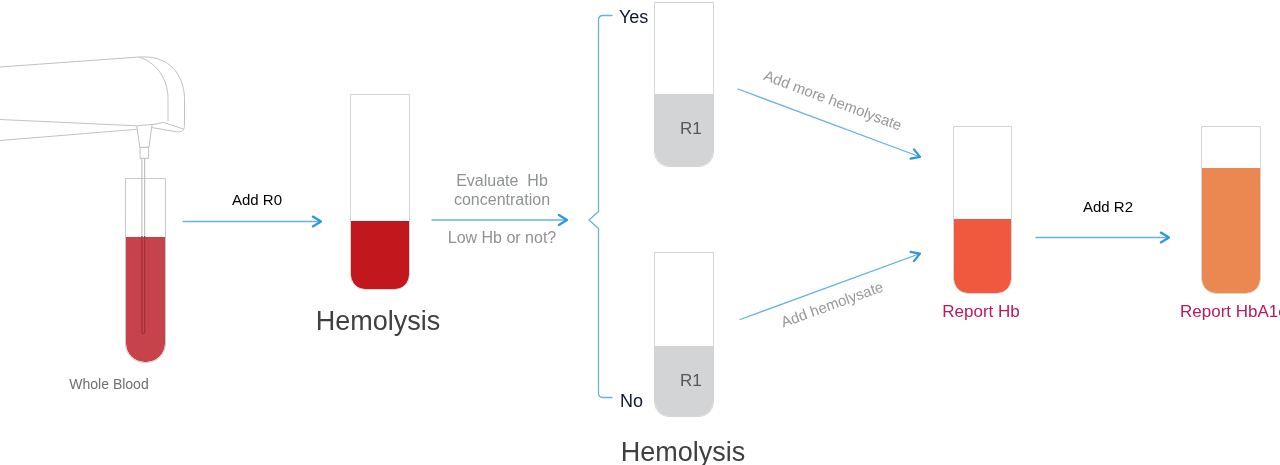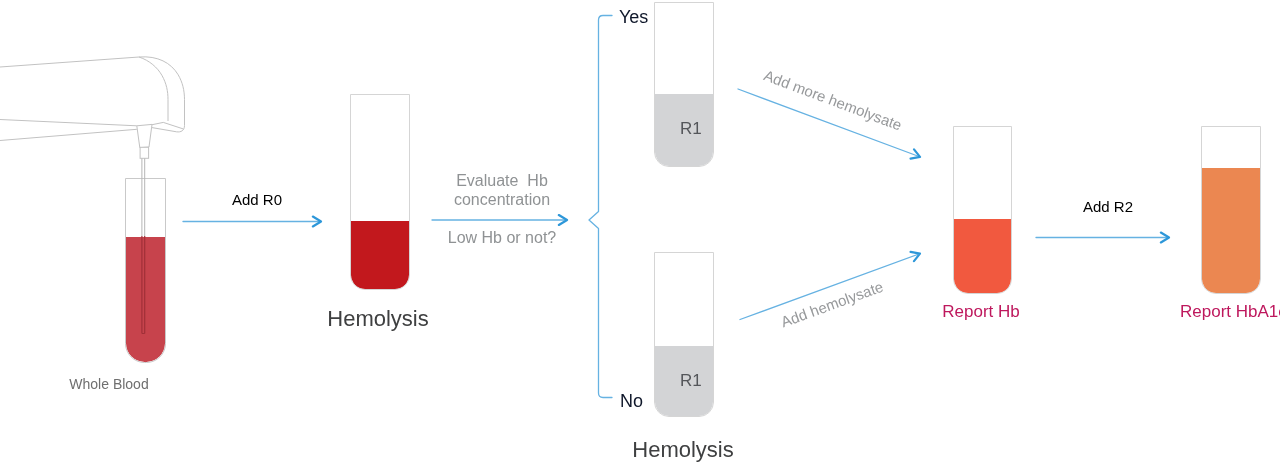--- a/index.html
+++ b/index.html
@@ -13,21 +13,21 @@
     border:1px solid #d5d5d5;border-radius:0 0 15px 15px;overflow:hidden;
   }
   .tube .liquid{position:absolute;left:0;right:0;bottom:0;border-radius:0 0 14px 14px;}
   .tube-wb{border-color:#c9c9c9;border-radius:0 0 19.5px 19.5px;}
   .tube-wb .liquid{border-radius:0 0 18.5px 18.5px;}
   .r1-text{position:absolute;left:25px;top:116px;font-size:17px;color:#54565a;z-index:2;}
   .lbl{position:absolute;z-index:2;white-space:nowrap;}
   .ctr{transform:translateX(-50%);text-align:center;}
   .gray{color:#8f9294;font-size:16px;}
   .gray-sm{color:#000000;font-size:15px;}
-  .dark{color:#3f4041;font-size:22px;}
+  .dark{color:#3f4041;font-size:27px;}
   .yesno{color:#0f172a;font-size:18px;}
   .report{color:#be185d;font-size:17px;}
   .rot{position:absolute;z-index:2;white-space:nowrap;color:#97999b;font-size:15px;}
   .rot-a{left:833px;top:100px;transform:translate(-50%,-50%) rotate(20.5deg);}
   .rot-b{left:832px;top:304px;transform:translate(-50%,-50%) rotate(-20deg);}
   .pre{white-space:pre-wrap;}
   .evaluate{line-height:19px;}
 </style>
 </head>
 <body>

